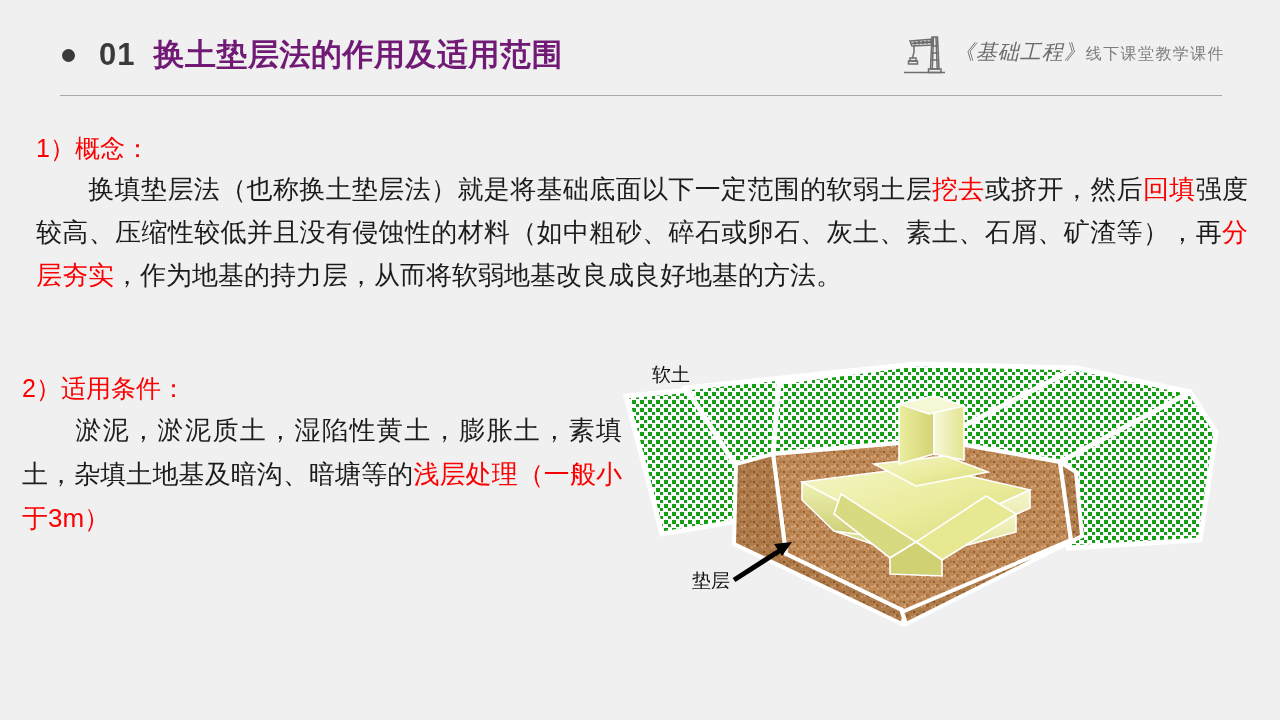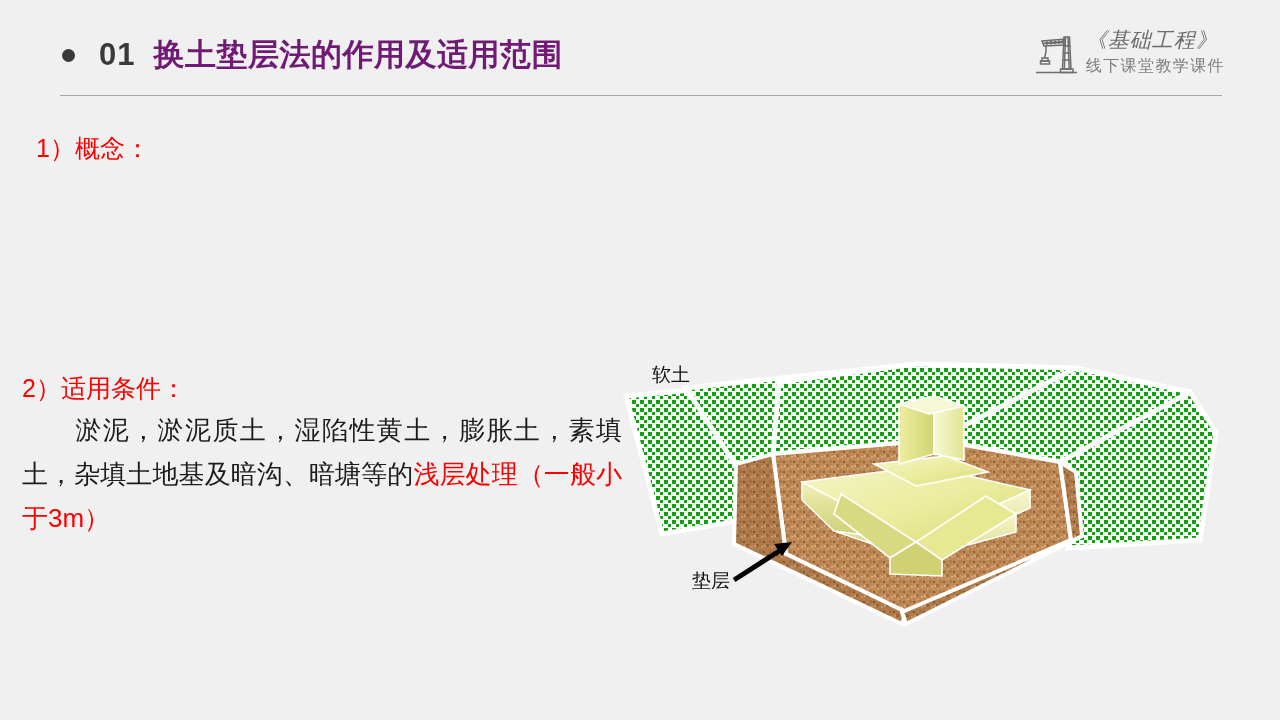--- a/index.html
+++ b/index.html
@@ -78,21 +78,20 @@
     align-items: center;
     gap: 7px;
   }
   .logo-icon {
     width: 48px;
     height: 48px;
     flex: 0 0 auto;
   }
   .logo-txt {
     display: flex;
-    flex-direction: column;
     justify-content: center;
     line-height: 1.15;
   }
   .logo-main {
     font-size: 21px;
     color: #6b6b6b;
     font-family: "Liberation Serif", "DejaVu Serif", serif;
     font-style: italic;
     letter-spacing: 1px;
     white-space: nowrap;
@@ -206,20 +205,21 @@
       </span>
       <span class="logo-txt">
         <span class="logo-main">《基础工程》</span>
         <span class="logo-sub">线下课堂教学课件</span>
       </span>
     </div>
   </div>
 
   <div class="body-text">
     <p class="sec-head">1）概念：</p>
+    <p class="para"><span class="ind"></span><span>换填垫层法（也称换土垫层法）就是将基础底面以下一定范围的软弱土层</span><span class="hl">挖去</span><span>或挤开，然后</span><span class="hl">回填</span><span>强度较高、压缩性较低并且没有侵蚀性的材料（如中粗砂、碎石或卵石、灰土、素土、石屑、矿渣等），再</span><span class="hl">分层夯实</span><span>，作为地基的持力层，从而将软弱地基改良成良好地基的方法。</span></p>
   </div>
 
   <div class="block2">
     <p class="sec-head">2）适用条件：</p>
     <p class="para"><span class="ind"></span><span>淤泥，淤泥质土，湿陷性黄土，膨胀土，素填土，杂填土地基及暗沟、暗塘等的</span><span class="hl">浅层处理（一般小于3m）</span></p>
   </div>
 
   <div class="diagram">
     <svg width="664" height="290" viewBox="0 0 664 290" aria-hidden="true">
       <defs>

